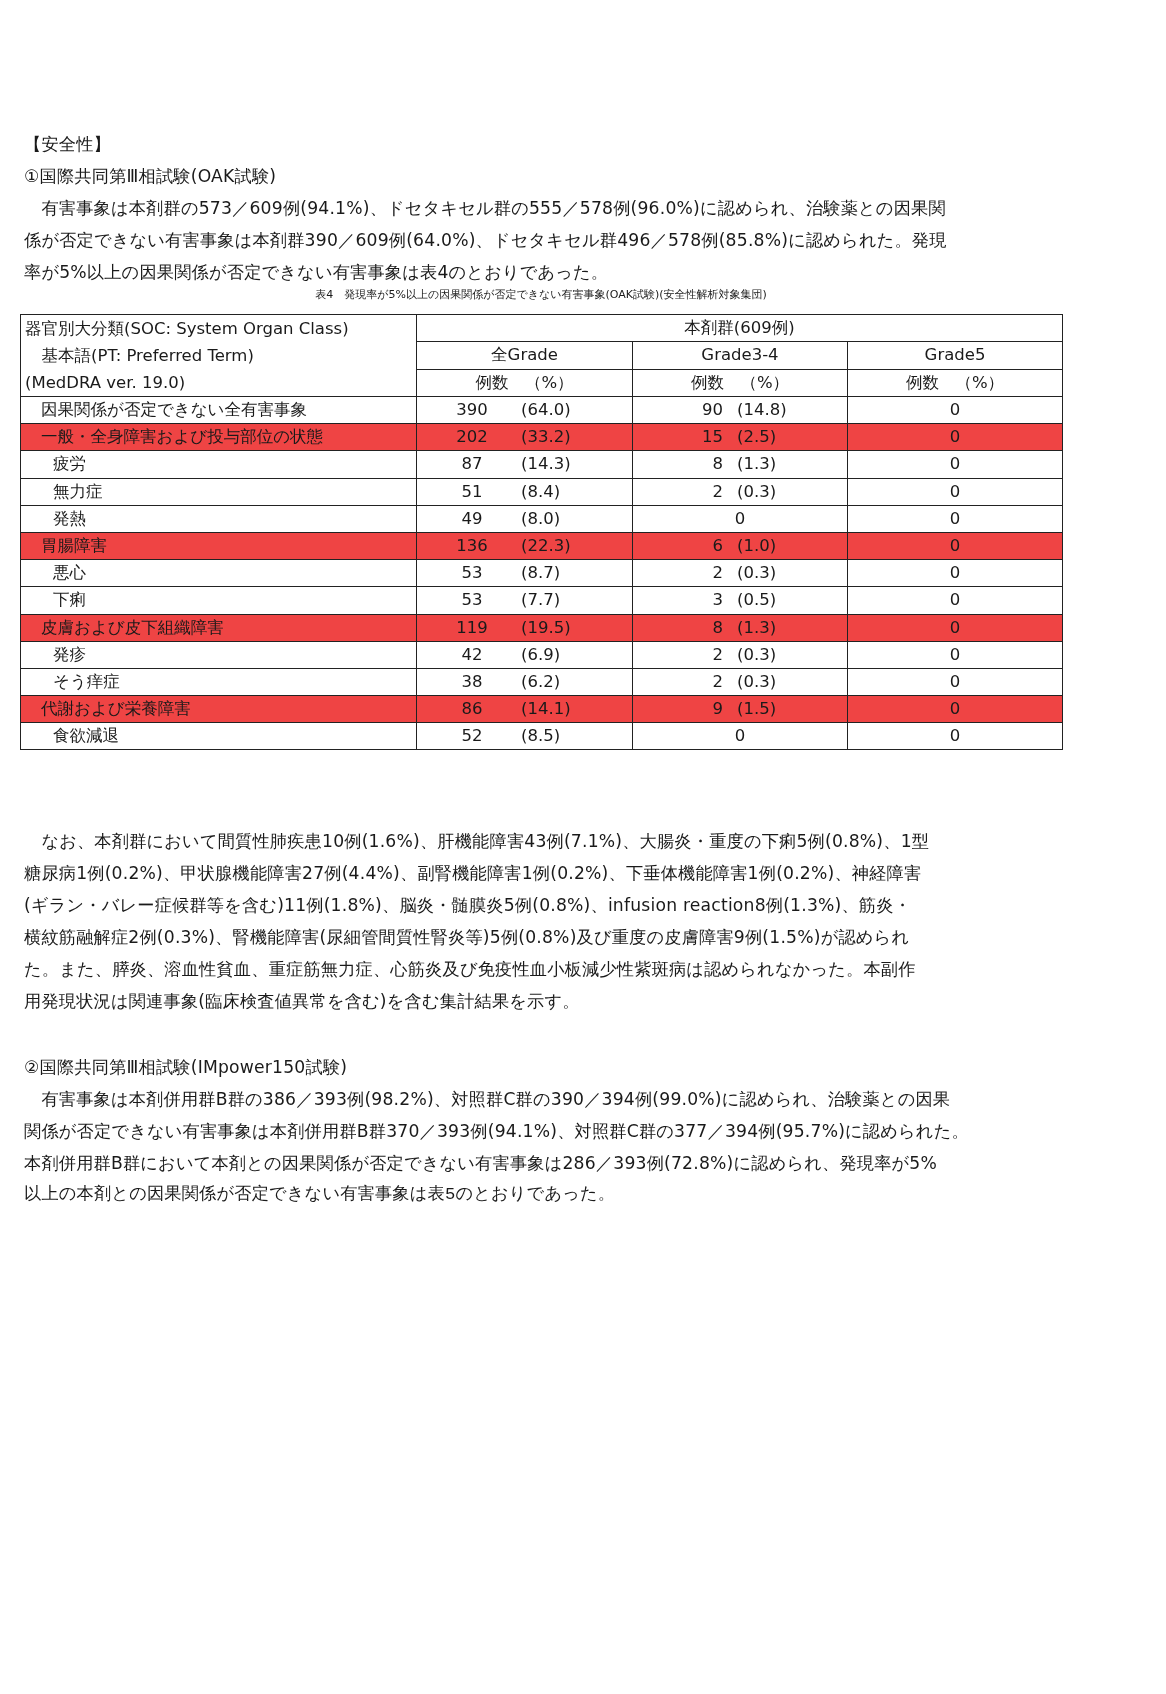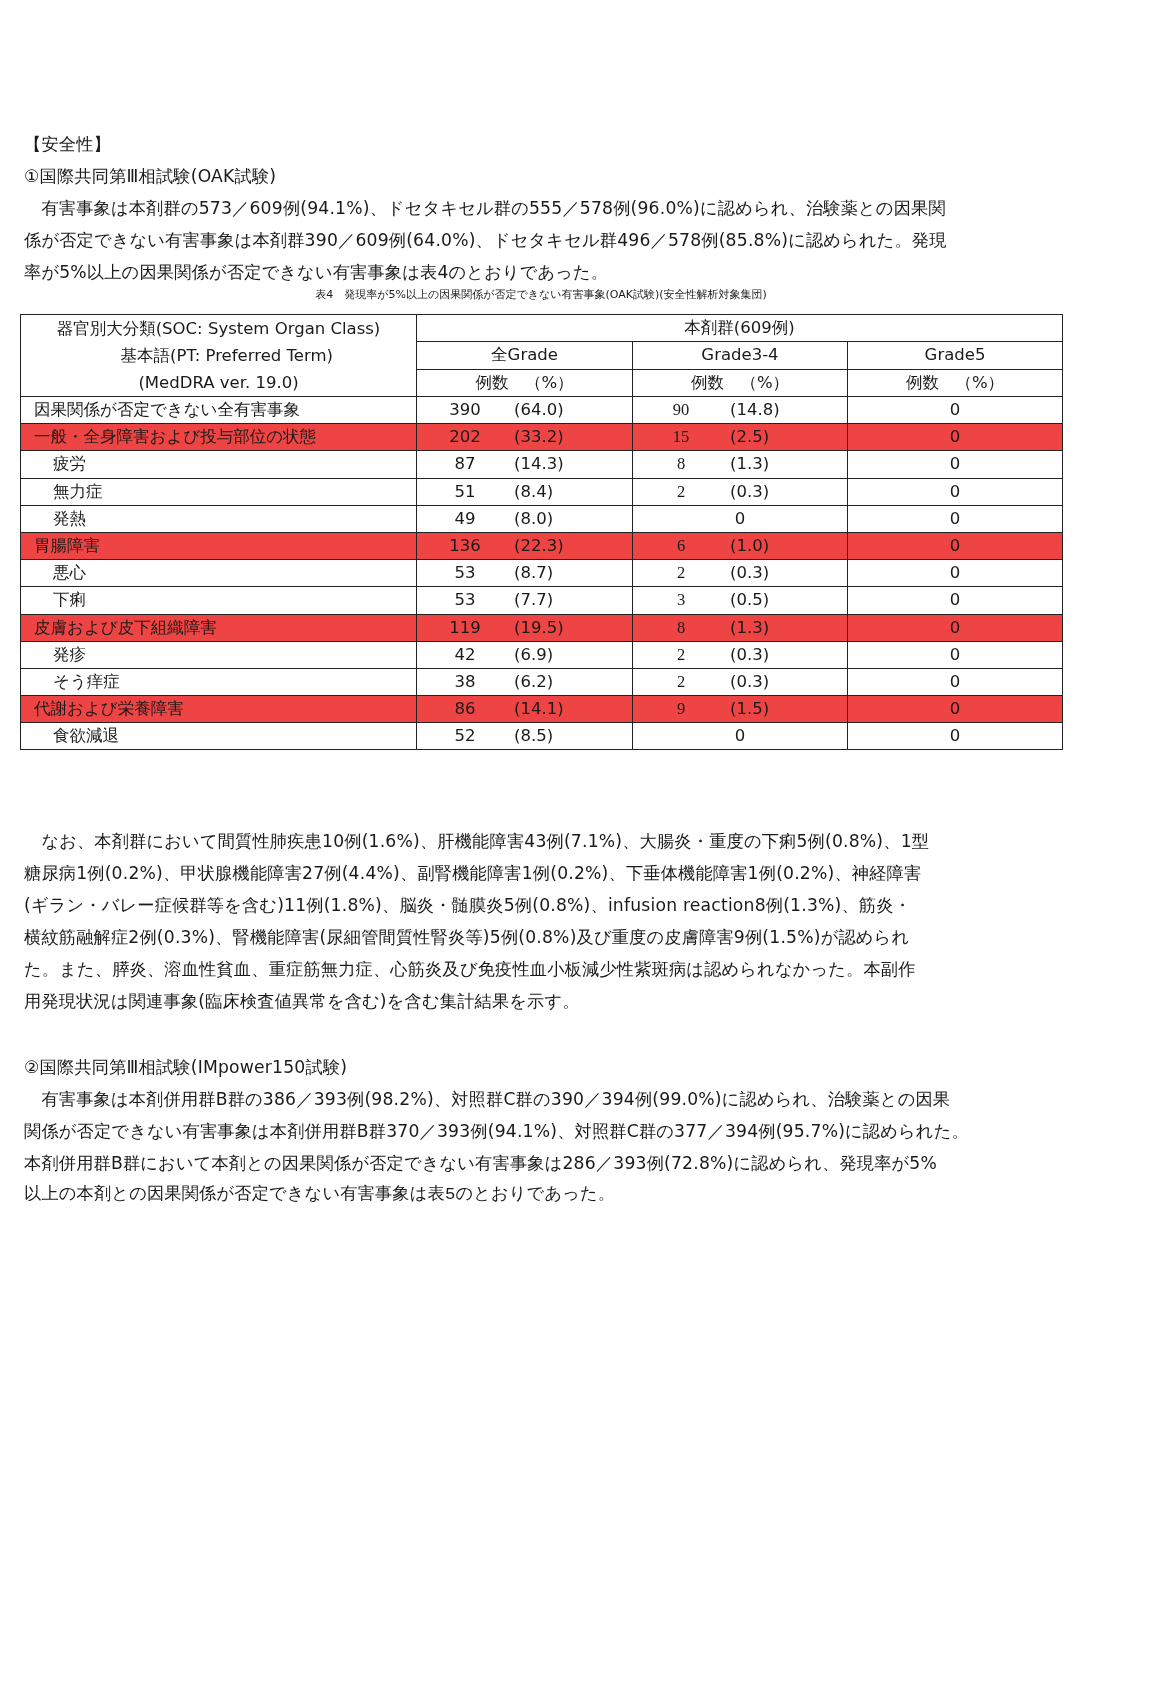--- a/index.html
+++ b/index.html
@@ -16,34 +16,34 @@
   .caption {
     position: absolute; top: 282px; left: 20px; width: 1042px; text-align: center;
     font-size: 11px; line-height: 26px; white-space: nowrap;
   }
   table.ae {
     position: absolute; left: 20px; top: 314px; width: 1042px;
     border-collapse: collapse; table-layout: fixed;
     font-size: 16.5px;
   }
   table.ae td {
-    border: 1px solid #222; height: 26.2px; padding: 0 13px; line-height: 26px;
+    border: 1px solid #222; height: 26.2px; padding: 0 20px; line-height: 26px;
     white-space: nowrap; overflow: hidden;
   }
   table.ae col.c0 { width: 396px; }
   table.ae col.c1 { width: 216px; }
   table.ae col.c2 { width: 215px; }
   table.ae col.c3 { width: 215px; }
-  .hdr-left { vertical-align: top; line-height: 27px !important; padding: 0 24px !important; text-align: center; }
+  .hdr-left { vertical-align: top; line-height: 27px !important; padding: 0 4px !important; }
   .center { text-align: center; }
   tr.soc td { background: #ef4444; }
   .pt { padding-left: 32px !important; }
   .num { display: inline-block; width: 70px; text-align: center; }
   .pct { display: inline-block; width: 90px; text-align: left; padding-left: 14px; }
-  .num2 { display: inline-block; width: 70px; text-align: center; font-family: Liberation Serif, serif; }
+  .num2 { display: inline-block; width: 70px; text-align: right; }
   .pct2 { display: inline-block; width: 90px; text-align: left; padding-left: 14px; }
   .zero { display: inline-block; width: 100%; text-align: center; }
 </style>
 </head>
 <body>
 
 <div class="line" style="top:88px;">【安全性】</div>
 
 <div class="line" style="top:120px;">①国際共同第Ⅲ相試験(OAK試験)</div>
 <div class="line" style="top:152px;">　有害事象は本剤群の573／609例(94.1%)、ドセタキセル群の555／578例(96.0%)に認められ、治験薬との因果関</div>

